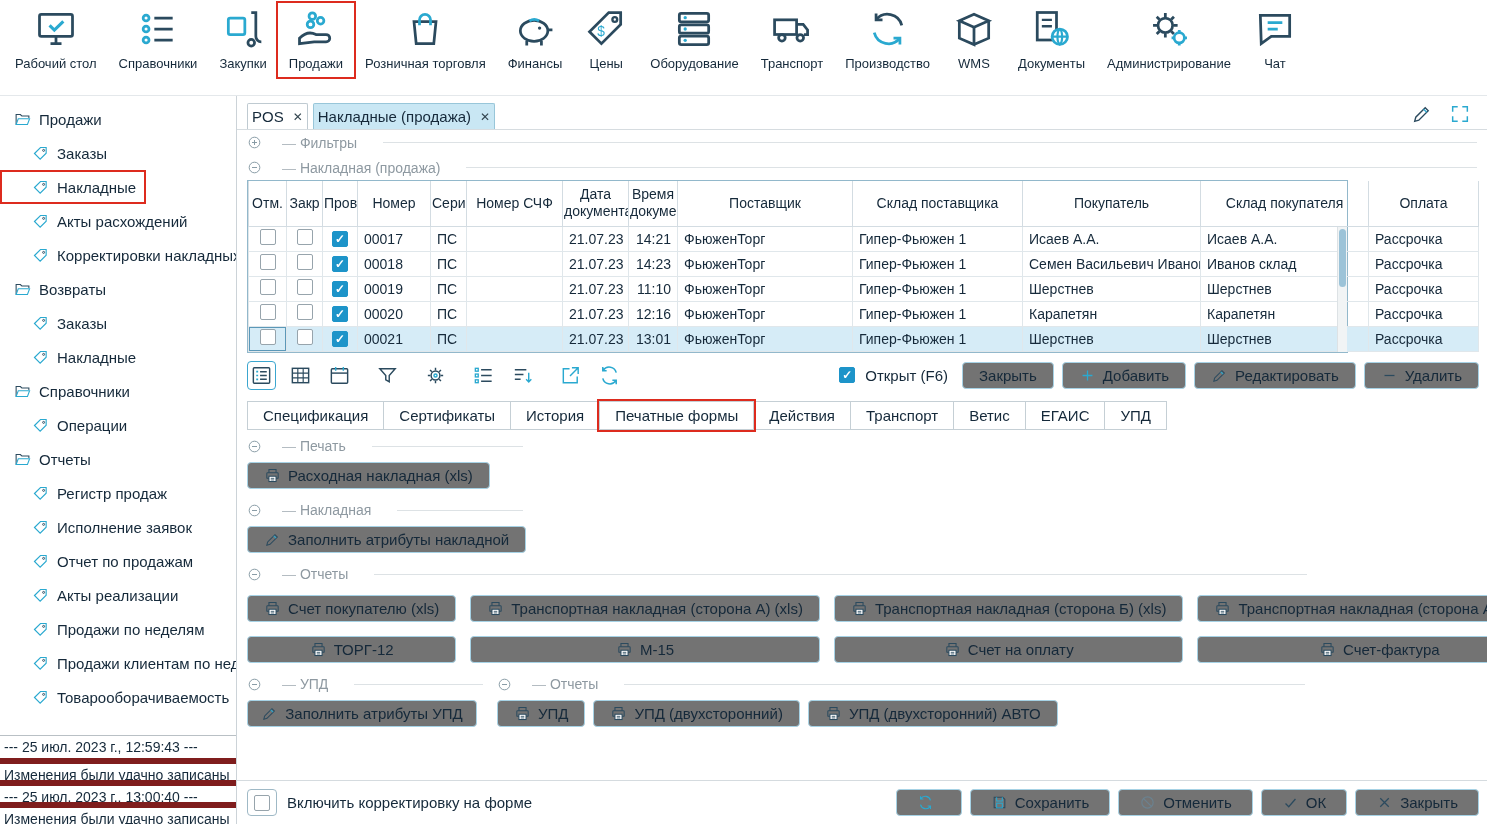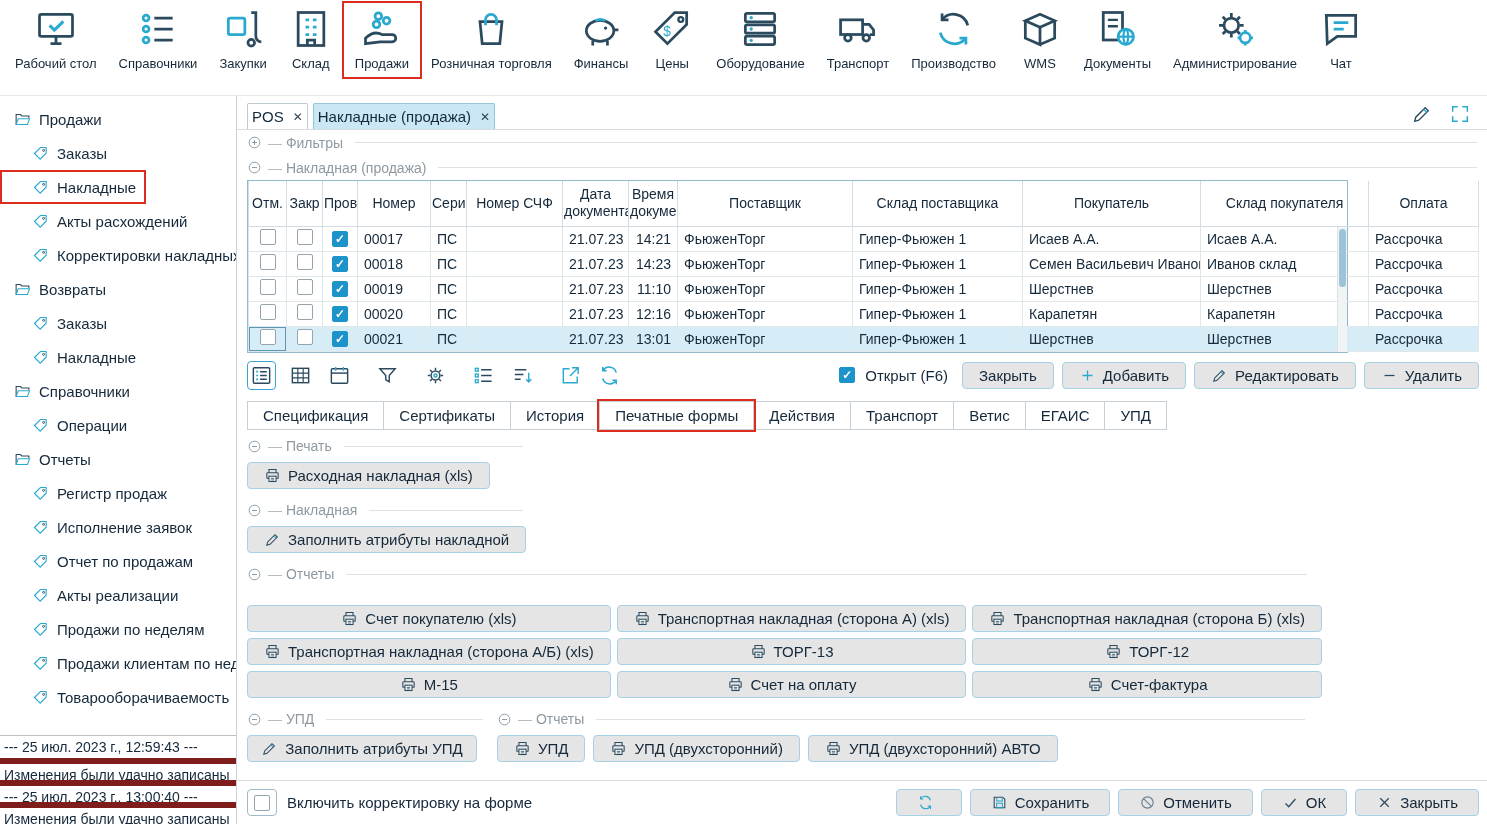--- a/index.html
+++ b/index.html
@@ -35,21 +35,21 @@
 .tabs{display:flex;gap:5px}
 .doc-tab{display:flex;align-items:center;gap:9px;border:1px solid #bfcad1;border-bottom:none;border-radius:2px 2px 0 0;background:#fff;padding:4px 4px;font-size:15px;cursor:pointer}
 .doc-tab.active{background:#c9e7f4;border-color:#98c6d9}
 .tab-close{font-size:12px;color:#33454f;cursor:pointer;line-height:1}
 .tab-close::before{content:"✕"}
 .tab-actions{margin-left:auto;display:flex;align-items:center;gap:16px;padding:0 8px 4px 0}
 .ic{width:22px;height:22px;display:inline-block}
 .ic.xs{width:15px;height:15px}
 
 
-.collapse-row{display:flex;align-items:center;gap:6px;height:25px;padding:0 10px;color:#8e99a1;font-size:14px;cursor:pointer}
+.collapse-row{display:flex;align-items:center;gap:20px;height:25px;padding:0 10px;color:#8e99a1;font-size:14px;cursor:pointer}
 .collapse-label::before{content:"— ";color:#b4bcc2}
 .collapse-row .rule{flex:1;border-top:1px solid #dde2e5;margin-left:6px}
 
 
 .grid-wrap{margin-left:10px;width:1101px;border:1px solid #92b8cb;position:relative;flex:0 0 auto;background:#fff}
 table{border-collapse:collapse;table-layout:fixed;width:1230px;font-size:14px}
 th{font-weight:normal;text-align:center;border:1px solid #d3dce2;border-top:none;height:45px;padding:2px 1px;overflow:hidden;line-height:1.25}
 td{border:1px solid #e0e7eb;height:25px;padding:1px 6px;white-space:nowrap;overflow:hidden}
 td.c-center{text-align:center;padding:1px 2px}
 td.num{text-align:right}
@@ -63,36 +63,36 @@
 .tb-icons{display:flex;align-items:center;gap:10px}
 .tb-ic-wrap{display:inline-flex;padding:2px;border:1px solid transparent;border-radius:4px;cursor:pointer}
 .tb-ic-wrap.active{border-color:#3ba6cf}
 .tb-ic-wrap.gapped{margin-left:9px}
 .tb-ic{width:23px;height:23px}
 .toolbar-right{margin-left:auto;display:flex;align-items:center;gap:8px}
 .cb{width:16px;height:16px;border:1px solid #97a4ac;border-radius:2px;background:#fff;display:inline-flex;align-items:center;justify-content:center;flex:0 0 auto;cursor:pointer}
 .cb.checked{background:#1d94c9;border-color:#1d94c9}
 .cb.checked::after{content:"✓";color:#fff;font-size:12px;font-weight:bold;line-height:1}
 .cb-label{font-size:15px;margin:0 6px 0 2px}
-.btn{display:inline-flex;align-items:center;justify-content:center;gap:7px;border:1px solid #a6d2e5;border-radius:4px;background:#e5e5e5;height:27px;padding:0 16px;font-size:15px;color:#15293a;white-space:nowrap}
+.btn{display:inline-flex;align-items:center;justify-content:center;gap:7px;border:1px solid #a6d2e5;border-radius:4px;background:#737373;height:27px;padding:0 16px;font-size:15px;color:#15293a;white-space:nowrap}
 .bic{width:17px;height:17px;flex:0 0 auto}
 
 
 .detail-tabs{display:flex;margin:5px 0 0 10px}
 .dtab{border:1px solid #c5cfd5;background:#fff;padding:5px 15px;font-size:15px;margin-left:-1px;cursor:pointer;white-space:nowrap}
 .dtab:first-child{margin-left:0}
 .dtab.annotated{outline:2px solid #dd2b1e;position:relative;z-index:2}
 
 
 .print-panel{padding:4px 0 0 10px;flex:1;min-height:0;overflow:hidden}
 .psec .collapse-row{padding:0}
 .sec-pechat,.sec-nakladnaya{width:276px}
 .sec-otchety{width:1060px}
 .pech-buttons{display:flex;flex-direction:row;align-items:flex-start;gap:6px;margin:3px 0 9px}
-.report-grid{display:grid;grid-template-columns:repeat(3,1fr);gap:6px;width:1058px;margin:18px 0 9px}
+.report-grid{display:grid;grid-template-columns:repeat(5,1fr);gap:14px;width:1058px;margin:8px 0 9px}
 .report-grid .btn{width:100%}
 .bottom-row{display:flex;gap:14px;width:1058px}
 .sec-upd{width:236px;flex:0 0 auto}
 .sec-upd-otchety{flex:1}
 .upd-buttons{display:flex;gap:8px;margin-top:3px}
 .sec-upd .upd-buttons .btn{width:230px}
 
 
 .footer{display:flex;align-items:center;border-top:1px solid #d5dbdf;padding:8px 8px 8px 10px;margin-top:auto;flex:0 0 auto}
 .check-btn{display:inline-flex;align-items:center;justify-content:center;border:1px solid #9fb9c6;border-radius:4px;width:30px;height:27px;margin-right:10px;cursor:pointer}
@@ -297,26 +297,20 @@
         <svg class="nav-ic">
             <use href="#i-directory" xlink:href="#i-directory"></use>
           </svg>
         <span class="nav-label">Справочники</span>
       </div>
         <div class="nav-item">
         <svg class="nav-ic">
             <use href="#i-purchases" xlink:href="#i-purchases"></use>
           </svg>
         <span class="nav-label">Закупки</span>
-      </div>
-        <div class="nav-item">
-        <svg class="nav-ic">
-            <use href="#i-warehouse" xlink:href="#i-warehouse"></use>
-          </svg>
-        <span class="nav-label">Склад</span>
       </div>
         <div class="nav-item annotated">
         <svg class="nav-ic">
             <use href="#i-sales" xlink:href="#i-sales"></use>
           </svg>
         <span class="nav-label">Продажи</span>
       </div>
         <div class="nav-item">
         <svg class="nav-ic">
             <use href="#i-retail" xlink:href="#i-retail"></use>

